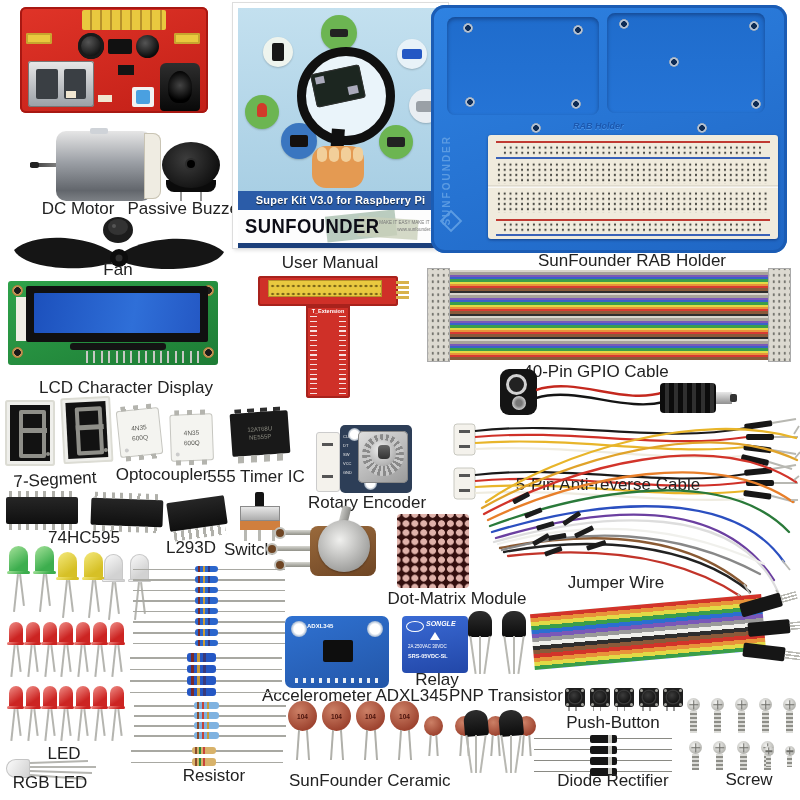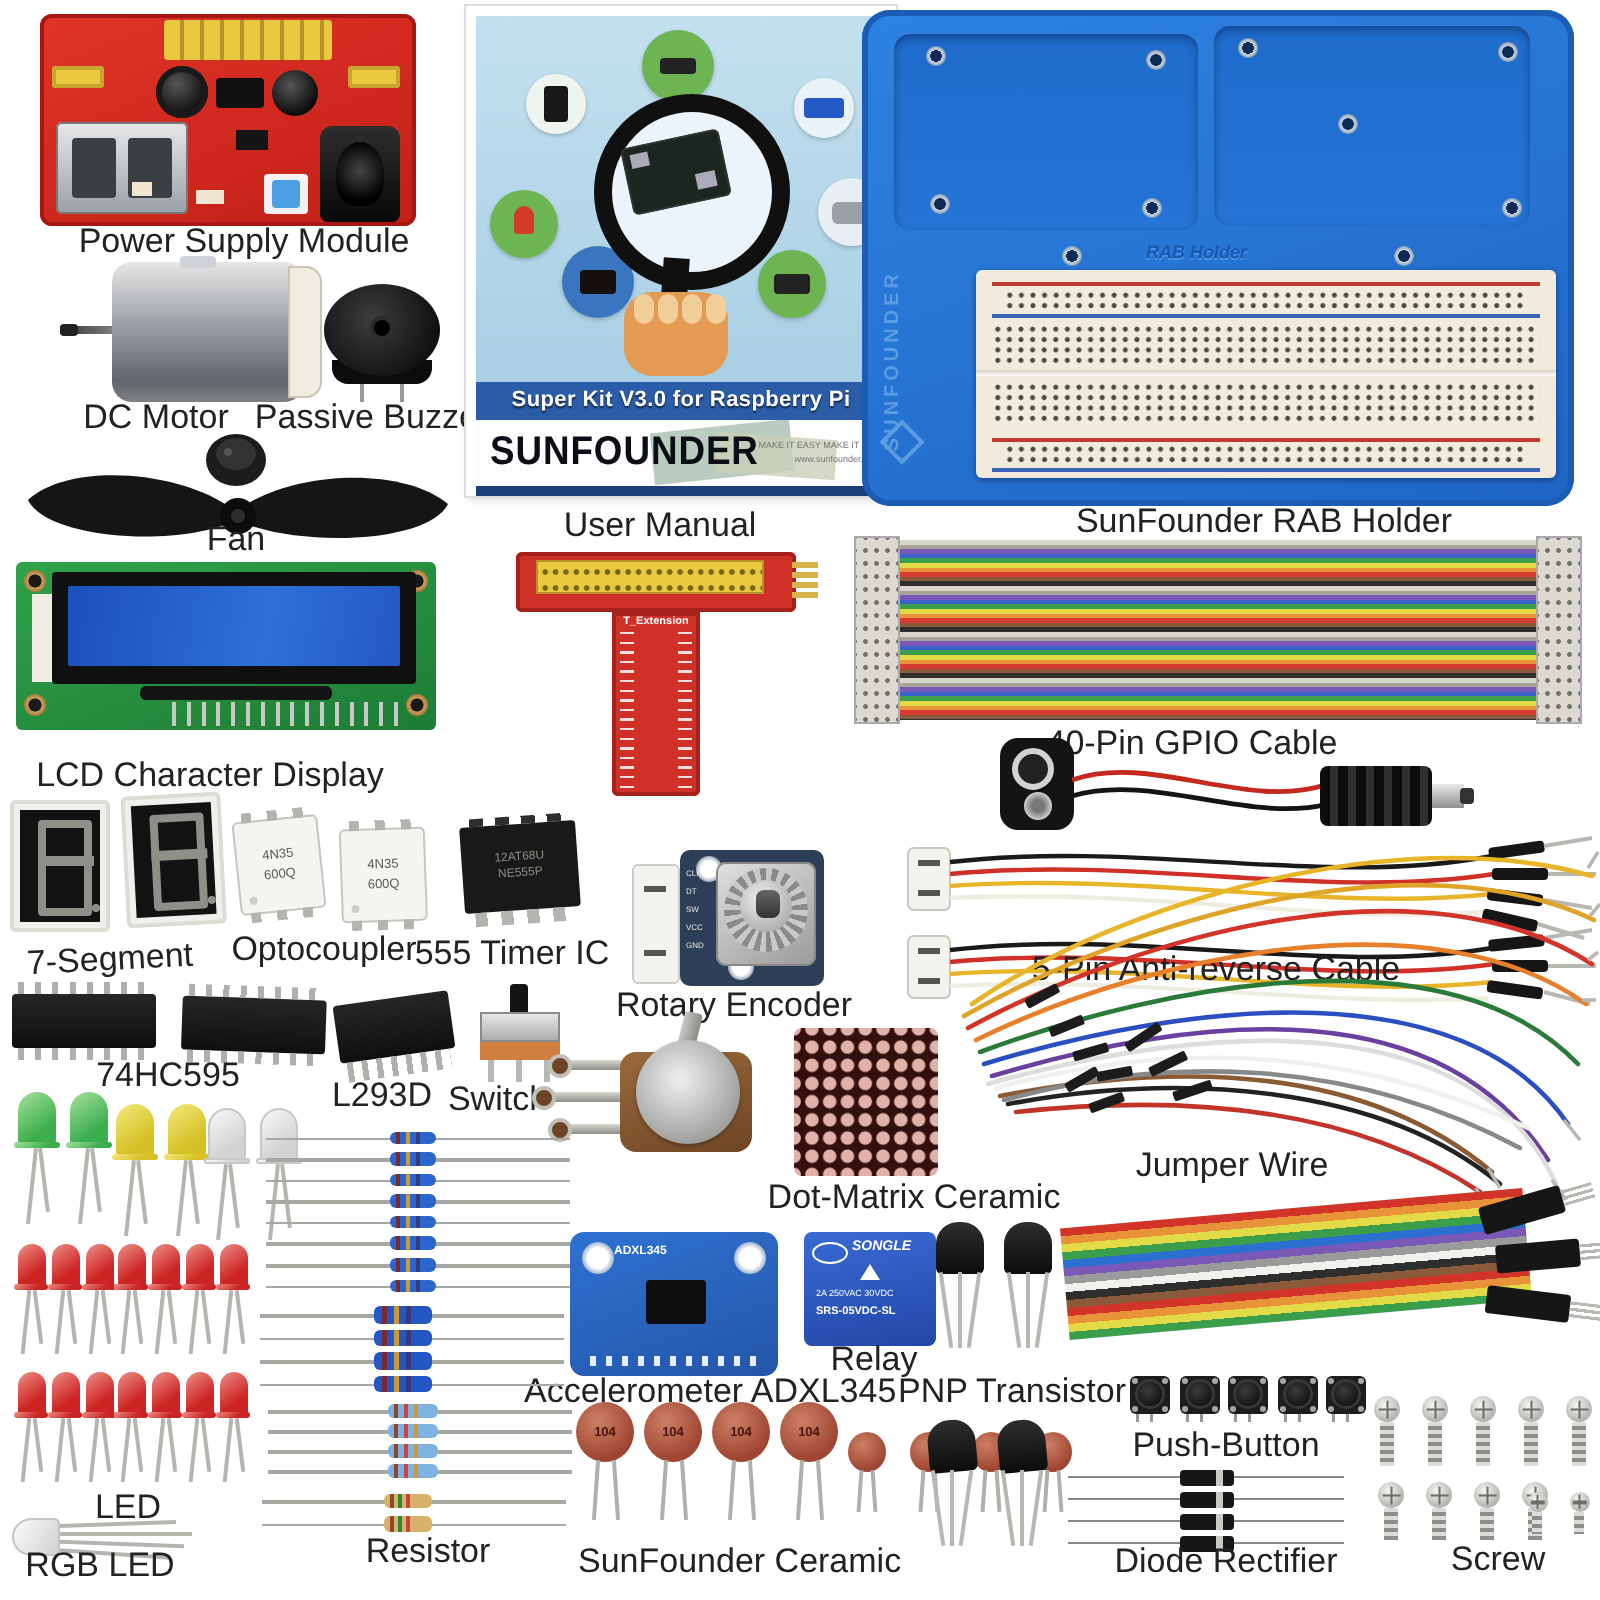--- a/index.html
+++ b/index.html
@@ -284,21 +284,20 @@
     <i class="jack">
         <i></i>
       </i>
     <i class="tact">
         <i></i>
       </i>
     <i class="sm1"></i>
     <i class="sm2"></i>
     <i class="sm3"></i>
   </div>
-  <div class="lbl" style="left:22px;top:112px;width:200px">Power Supply Module</div>
 
   <div class="comp" id="motor">
     <i class="shaft"></i>
     <i class="tip"></i>
     <i class="body"></i>
     <i class="cap"></i>
     <i class="tab"></i>
   </div>
   <div class="lbl" style="left:18px;top:200px;width:120px">DC Motor</div>
 
@@ -405,21 +404,21 @@
     <i class="hole" style="left:195px;top:4px"></i>
     <i class="hole" style="left:4px;top:66px"></i>
     <i class="hole" style="left:195px;top:66px"></i>
     <i class="flex"></i>
     <i class="bezel">
         <i class="scr"></i>
       </i>
     <i class="blob"></i>
     <i class="pins"></i>
   </div>
-  <div class="lbl" style="left:5px;top:379px;width:200px">LCD Character Display</div>
+  <div class="lbl" style="left:26px;top:379px;width:200px">LCD Character Display</div>
 
   <div class="comp" id="tx">
     <i class="bar"></i>
     <i class="yhdr"></i>
     <i class="gpin" style="top:9px"></i>
     <i class="gpin" style="top:14px"></i>
     <i class="gpin" style="top:19px"></i>
     <i class="gpin" style="top:24px"></i>
     <i class="stem"></i>
     <i class="silk">T_Extension</i>
@@ -584,21 +583,21 @@
     <i class="leg" style="left:14px;top:50px;width:38px"></i>
     <i class="eye" style="left:6px;top:15px"></i>
     <i class="eye" style="left:-2px;top:31px"></i>
     <i class="eye" style="left:6px;top:47px"></i>
     <i class="base"></i>
     <i class="shaft"></i>
     <i class="disc"></i>
   </div>
 
   <div class="comp" id="dotm"></div>
-  <div class="lbl" style="left:372px;top:590px;width:170px">Dot-Matrix Ceramic</div>
+  <div class="lbl" style="left:372px;top:590px;width:170px">Dot-Matrix Module</div>
 
   <svg class="comp" style="left:478px;top:404px" width="322" height="202" viewBox="0 0 322 202">
     <g fill="none" stroke-width="2.3" stroke-linecap="round">
       <path d="M8,98 C80,48 220,6 318,34" stroke="#e8b52a"></path>
       <path d="M4,104 C90,55 230,14 319,56" stroke="#e0a32a"></path>
       <path d="M6,110 C95,62 235,24 318,78" stroke="#d2342a"></path>
       <path d="M10,116 C100,72 240,44 315,98" stroke="#e87f2a"></path>
       <path d="M12,122 C110,86 248,62 311,128" stroke="#2a7a3a"></path>
       <path d="M14,128 C120,96 254,82 306,158" stroke="#2b4fc0"></path>
       <path d="M18,134 C126,102 242,92 296,176" stroke="#6b3fa0"></path>

